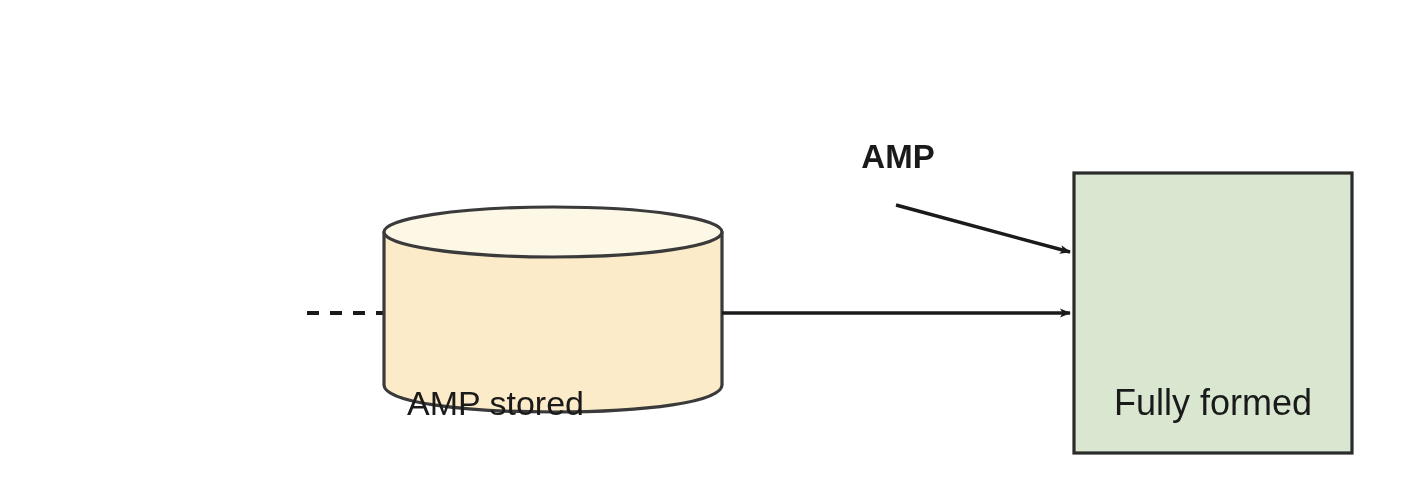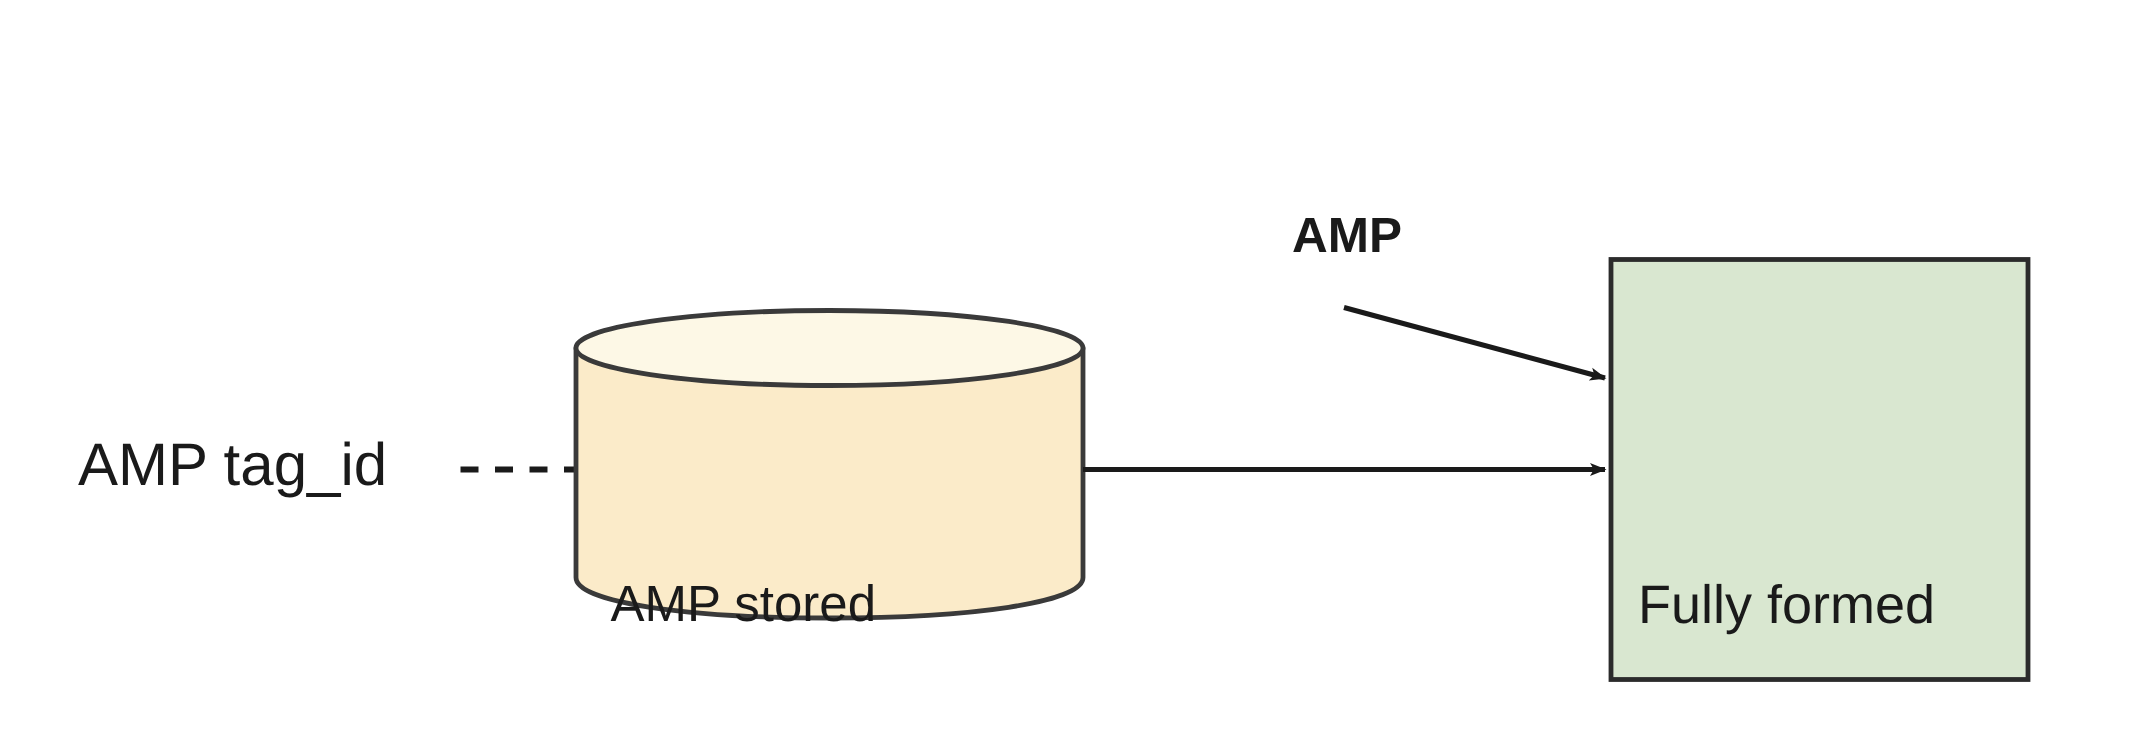--- a/index.html
+++ b/index.html
@@ -58,21 +58,21 @@
   #annot-text {
     left: 798px;
     top: 52px;
     width: 200px;
     font-size: 33px;
     line-height: 42px;
     text-align: center;
   }
   .annot-line { display: block; font-weight: bold; }
   .cyl-line { display: block; text-align: right; }
-  .box-line { display: block; }
+  .box-line { display: block; margin-left: 22px; }
 </style>
 </head>
 <body>
 
 <div id="canvas">
 
   <svg class="svg-layer" viewBox="0 0 1426 498">
     <defs>
       <marker id="arrow-solid" markerWidth="12" markerHeight="12" refX="10" refY="5" orient="auto" markerUnits="userSpaceOnUse">
         <path d="M0,0.6 L11,5 L0,9.4 L2.6,5 Z" fill="#1a1a1a"></path>
@@ -85,21 +85,20 @@
 
     <ellipse cx="553" cy="232" rx="169" ry="25" fill="#fdf8e6" stroke="#3a3a3a" stroke-width="3.2"></ellipse>
 
     <line x1="722" y1="313" x2="1070" y2="313" stroke="#1a1a1a" stroke-width="3.4" marker-end="url(#arrow-solid)"></line>
 
     <line x1="896" y1="205" x2="1070" y2="252" stroke="#1a1a1a" stroke-width="3.4" marker-end="url(#arrow-solid)"></line>
 
     <rect x="1074" y="173" width="278" height="280" fill="#d9e7d0" stroke="#2b2b2b" stroke-width="3.2"></rect>
   </svg>
 
-  <div class="txt" id="label-tagid">AMP tag_id</div>
 
   <div class="txt" id="cyl-text">
     <span class="cyl-line">AMP stored</span>
     
   </div>
 
   <div class="txt" id="box-text">
     <span class="box-line">Fully formed</span>
     
   </div>

